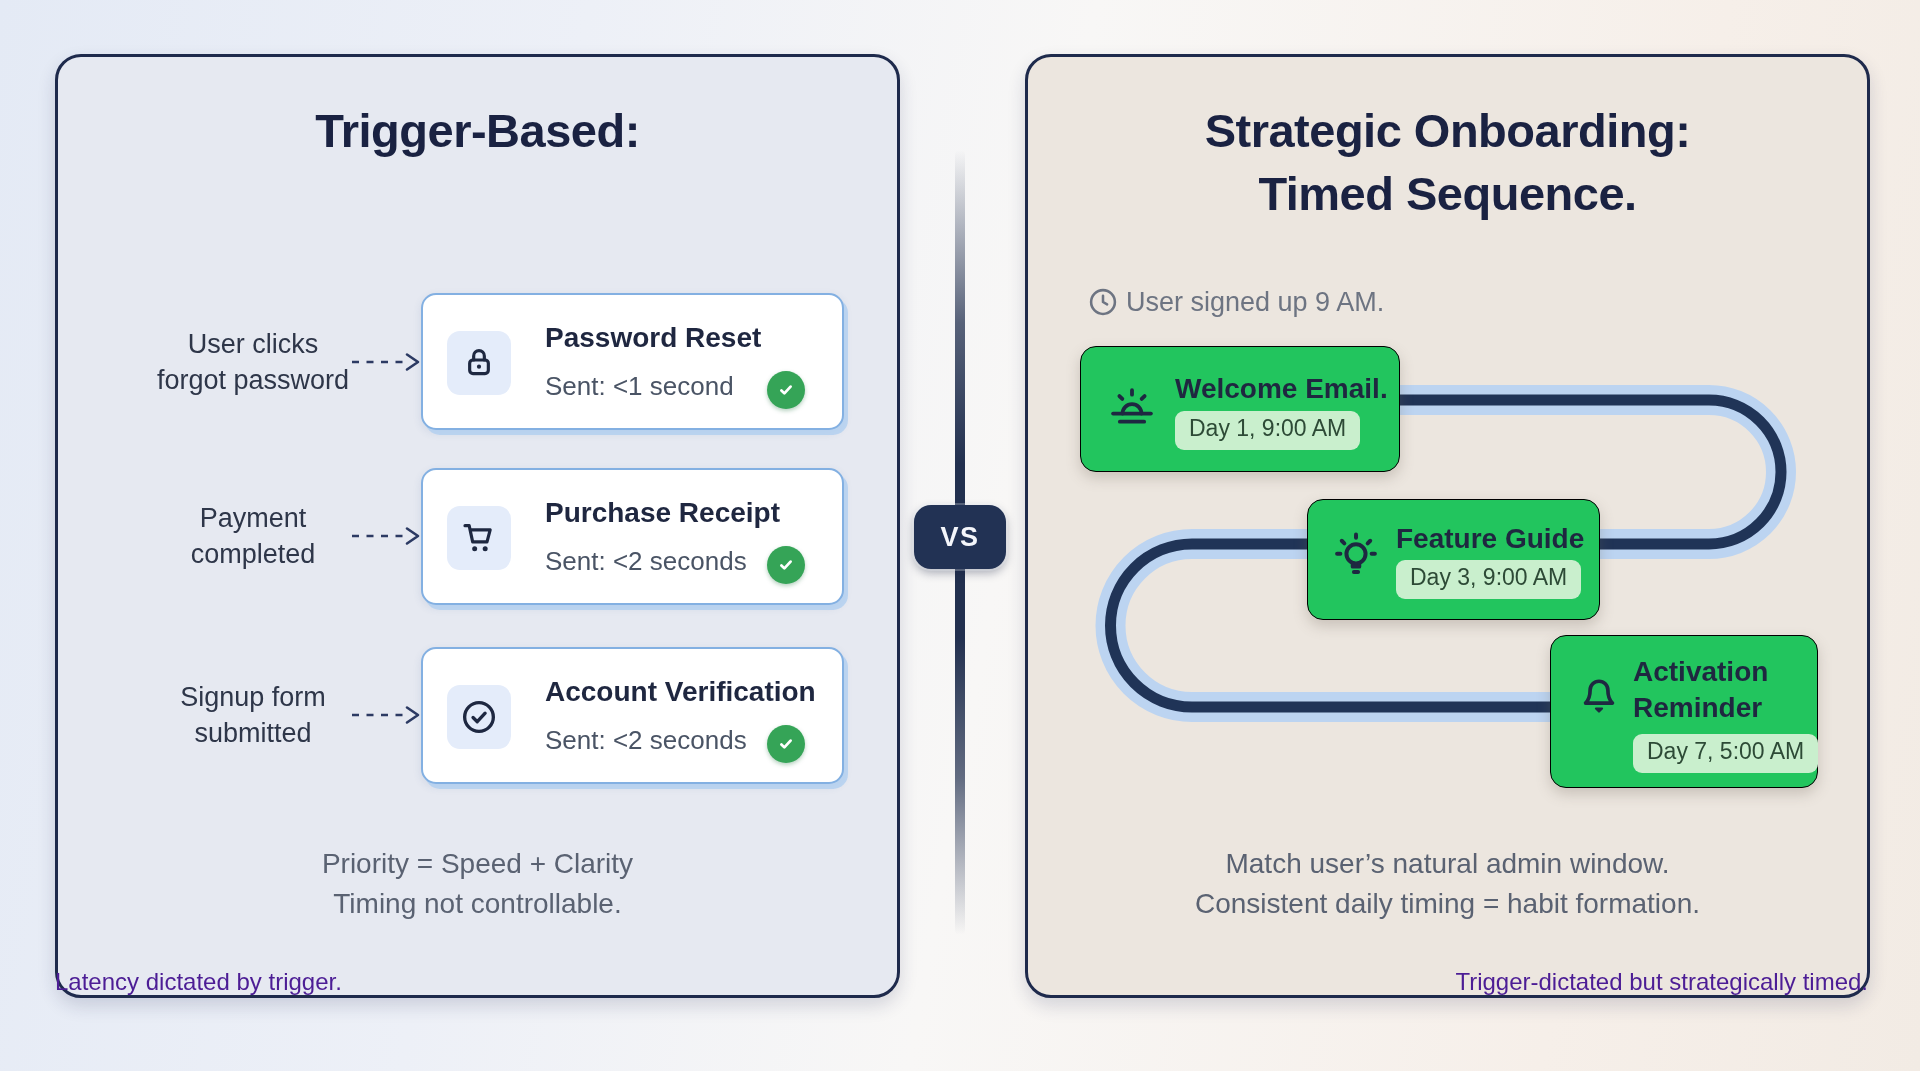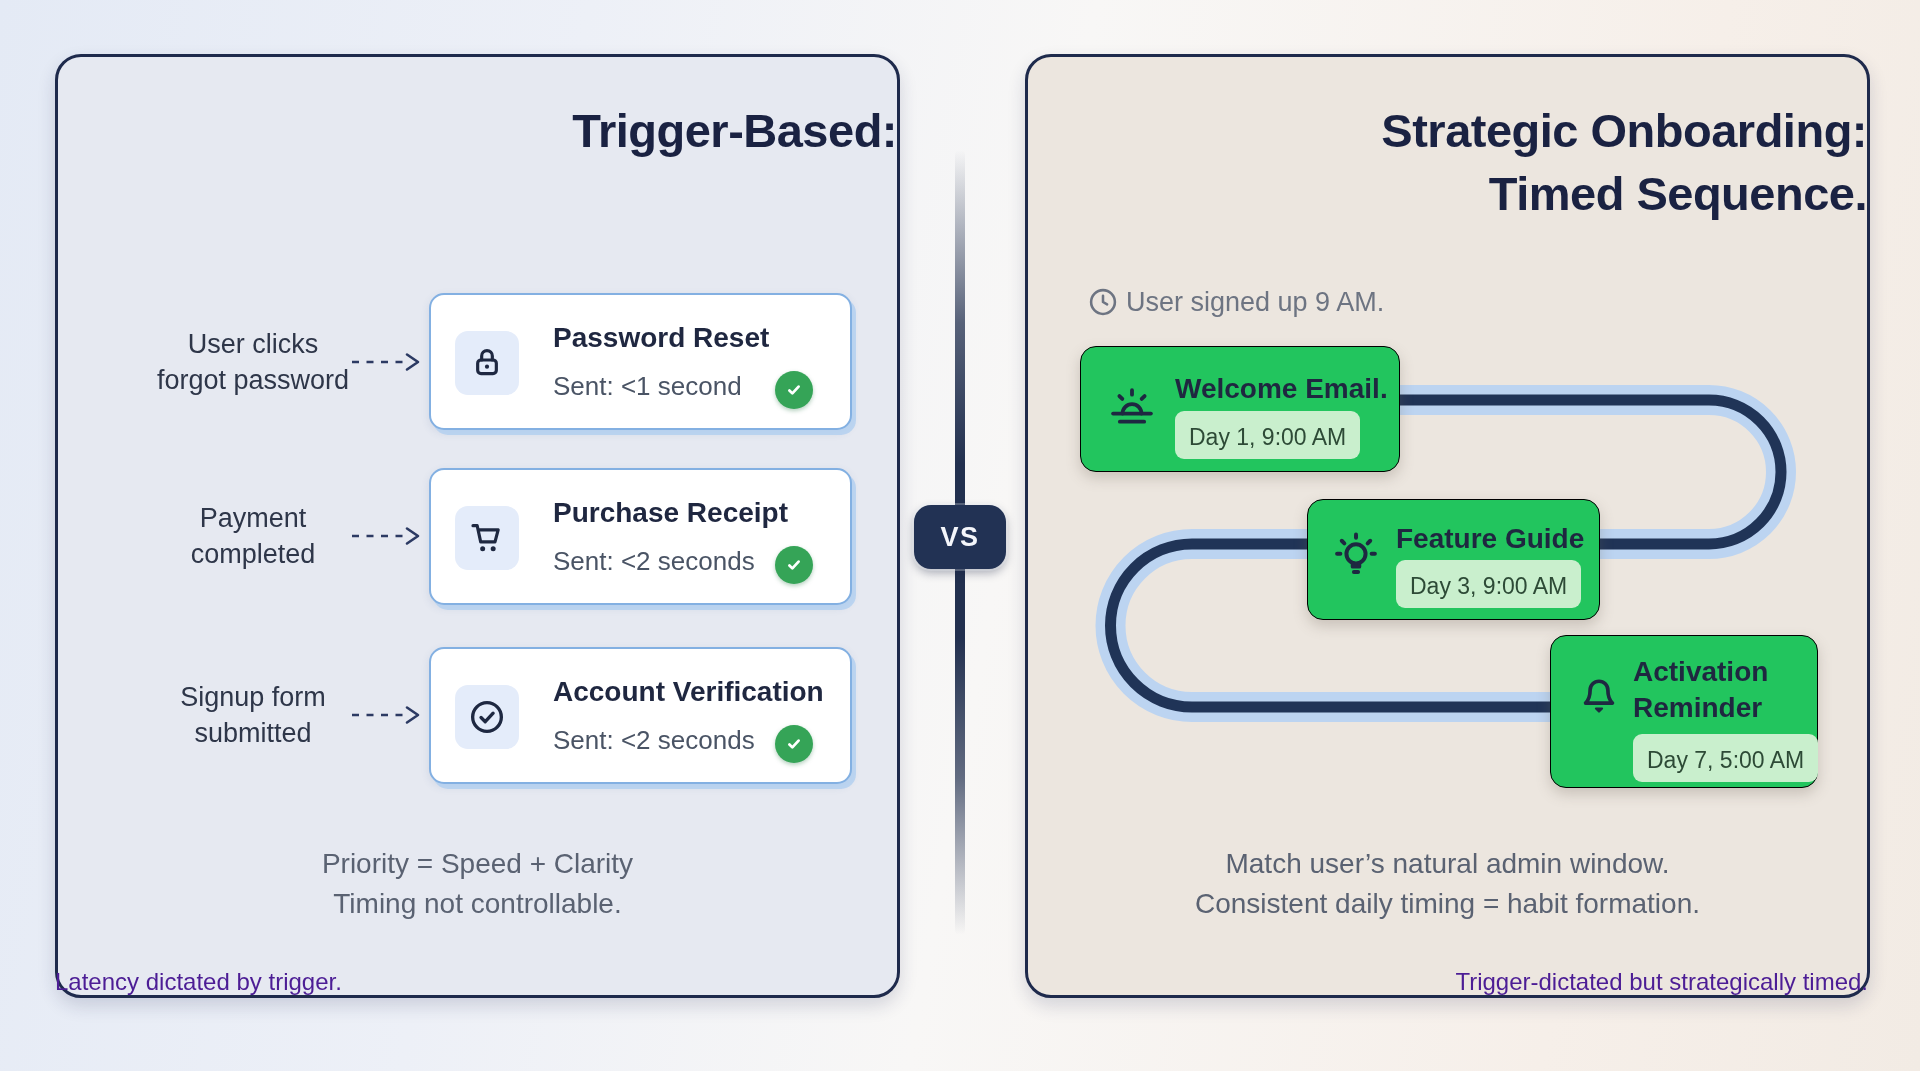--- a/index.html
+++ b/index.html
@@ -16,33 +16,33 @@
   .panel{
     position:absolute; top:54px; width:845px; height:944px;
     border:3px solid #1e2a4c; border-radius:26px;
     box-shadow:0 8px 18px rgba(30,40,80,0.16);
   }
   .panel-left{ left:55px; background:#e6e9f1; }
   .panel-right{ left:1025px; background:#ece6df; }
 
   .panel-title{
     position:absolute; top:42px; left:0; width:100%;
-    text-align:right; font-size:47px; font-weight:700;
+    text-align:center; font-size:47px; font-weight:700;
     letter-spacing:-0.5px; color:#1a2242; line-height:63px;
   }
 
   
   .trigger-label{
     position:absolute; left:50px; width:290px; text-align:center;
     font-size:27px; line-height:36px; color:#2e3649;
   }
   .arrow-svg{ position:absolute; left:292px; width:72px; height:22px; }
 
   .t-card{
-    position:absolute; left:371px; width:423px; height:137px;
+    position:absolute; left:363px; width:423px; height:137px;
     background:#ffffff; border:2px solid #83b0e2; border-radius:15px;
     box-shadow:4px 5px 0 rgba(173,205,240,0.75), 0 3px 8px rgba(60,90,150,0.12);
     text-align:right;
   }
   .t-card .icon-box{
     position:absolute; left:24px; top:36px; width:64px; height:64px;
     background:#e4ecfa; border-radius:13px;
     display:flex; align-items:center; justify-content:center;
   }
   .t-card .t-title{
@@ -99,21 +99,21 @@
     position:absolute; background:#22c55e; border:1px solid #000000;
     border-radius:16px; box-shadow:0 6px 14px rgba(110,100,90,0.28);
   }
   .s-card .s-icon{ position:absolute; }
   .s-card .s-title{
     position:absolute; font-size:28px; font-weight:700; color:#1f2740; line-height:36px;
   }
   .s-badge{
     position:absolute; display:inline-block;
     background:#c9efcd; color:#2d4a36; font-size:23px;
-    padding:13px 14px 8px; border-radius:9px; white-space:nowrap;
+    padding:4px 14px 8px; border-radius:9px; white-space:nowrap;
   }
   .card-welcome{ left:52px; top:289px; width:320px; height:126px; }
   .card-feature{ left:279px; top:442px; width:293px; height:121px; }
   .card-activation{ left:522px; top:578px; width:268px; height:153px; }
 </style>
 </head>
 <body>
 
 <div class="stage">
 

